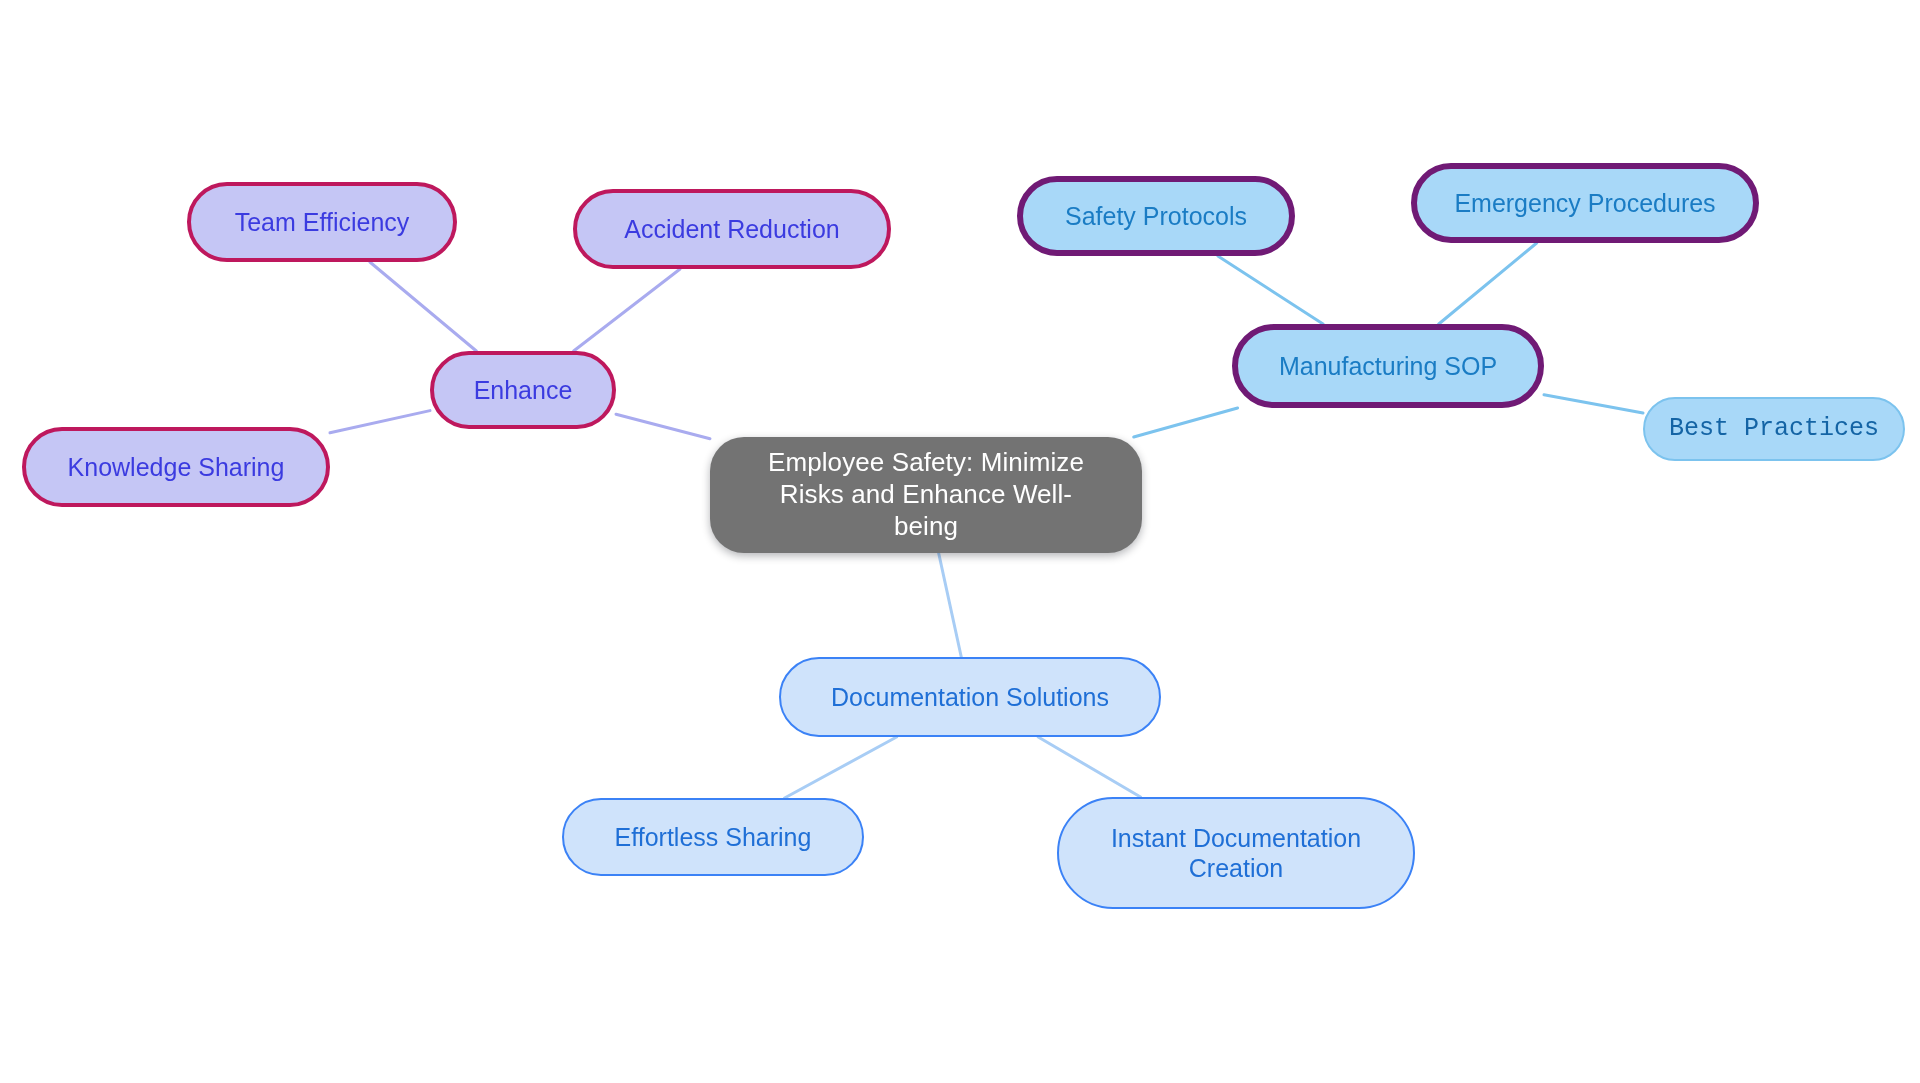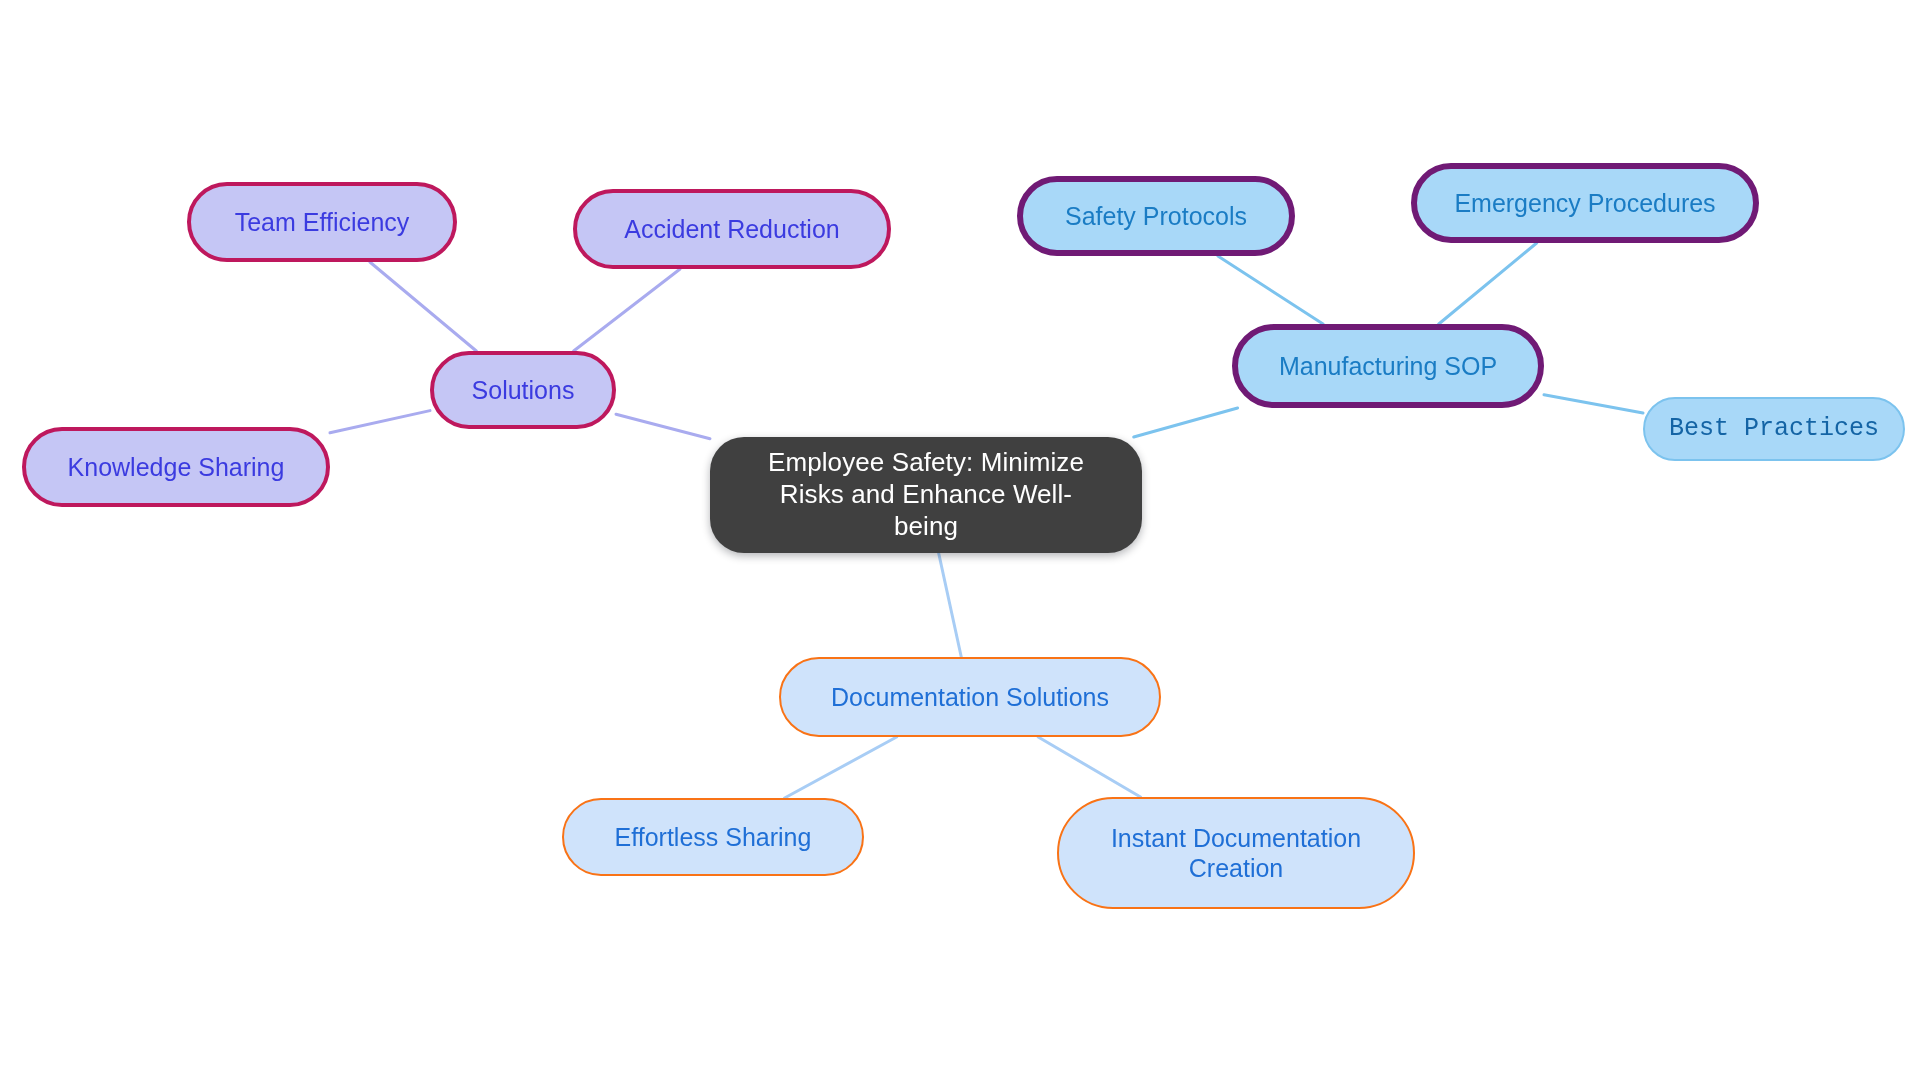--- a/index.html
+++ b/index.html
@@ -35,21 +35,21 @@
     display: flex;
     align-items: center;
     justify-content: center;
     text-align: center;
     border-radius: 999px;
     line-height: 1.22;
     white-space: pre-line;
     z-index: 2;
   }
   .node-root {
-    background: #404040;
+    background: #737373;
     color: #ffffff;
     border-radius: 34px;
     font-size: 26px;
     letter-spacing: 0.1px;
     box-shadow: 0 3px 9px rgba(10, 14, 22, 0.30);
     padding: 0 40px;
     text-align: center;
   }
   .node-purple {
     background: #c5c6f5;
@@ -68,21 +68,21 @@
   .node-skyblue-deep {
     background: #a8d8f8;
     color: #1464a5;
     border: 2px solid #7cc3ee;
     font-size: 25px;
     padding: 0 22px;
   }
   .node-paleblue {
     background: #cfe3fb;
     color: #1f6fd6;
-    border: 2px solid #f97316;
+    border: 2px solid #3b82f6;
     font-size: 25px;
     padding: 0 22px;
     text-align: center;
   }
 </style>
 </head>
 <body>
 
 <div id="canvas">
   <svg id="edge-layer" width="1920" height="1083" viewBox="0 0 1920 1083">
@@ -94,21 +94,21 @@
       <line x1="430" y1="410.6368876080692" x2="330" y2="432.8270893371758" stroke="#a9abef" stroke-width="3" stroke-linecap="round"></line>
       <line x1="1323.04" y1="324" x2="1217.8666666666666" y2="256" stroke="#7cc3ee" stroke-width="3" stroke-linecap="round"></line>
       <line x1="1438.760736196319" y1="324" x2="1536.6564417177915" y2="243" stroke="#7cc3ee" stroke-width="3" stroke-linecap="round"></line>
       <line x1="1544" y1="394.6943005181347" x2="1643" y2="412.9041450777202" stroke="#7cc3ee" stroke-width="3" stroke-linecap="round"></line>
       <line x1="896.5714285714286" y1="737" x2="784.5928571428572" y2="798" stroke="#a8cdf5" stroke-width="3" stroke-linecap="round"></line>
       <line x1="1038.2051282051282" y1="737" x2="1140.5128205128206" y2="797" stroke="#a8cdf5" stroke-width="3" stroke-linecap="round"></line>
     </svg>
   <div id="node-layer">
       <div class="node node-root" style="left: 710px; top: 437px; width: 432px; height: 116px;">Employee Safety: Minimize
 Risks and Enhance Well-being</div>
-      <div class="node node-purple" style="left: 430px; top: 351px; width: 186px; height: 78px;">Solutions</div>
+      <div class="node node-purple" style="left: 430px; top: 351px; width: 186px; height: 78px;">Enhance</div>
       <div class="node node-purple" style="left: 187px; top: 182px; width: 270px; height: 80px;">Team Efficiency</div>
       <div class="node node-purple" style="left: 573px; top: 189px; width: 318px; height: 80px;">Accident Reduction</div>
       <div class="node node-purple" style="left: 22px; top: 427px; width: 308px; height: 80px;">Knowledge Sharing</div>
       <div class="node node-skyblue" style="left: 1232px; top: 324px; width: 312px; height: 84px;">Manufacturing SOP</div>
       <div class="node node-skyblue" style="left: 1017px; top: 176px; width: 278px; height: 80px;">Safety Protocols</div>
       <div class="node node-skyblue" style="left: 1411px; top: 163px; width: 348px; height: 80px;">Emergency Procedures</div>
       <div class="node node-skyblue-deep" style="left: 1643px; top: 397px; width: 262px; height: 64px; font-family: Liberation Mono, monospace;">Best Practices</div>
       <div class="node node-paleblue" style="left: 779px; top: 657px; width: 382px; height: 80px;">Documentation Solutions</div>
       <div class="node node-paleblue" style="left: 562px; top: 798px; width: 302px; height: 78px;">Effortless Sharing</div>
       <div class="node node-paleblue" style="left: 1057px; top: 797px; width: 358px; height: 112px;">Instant Documentation

